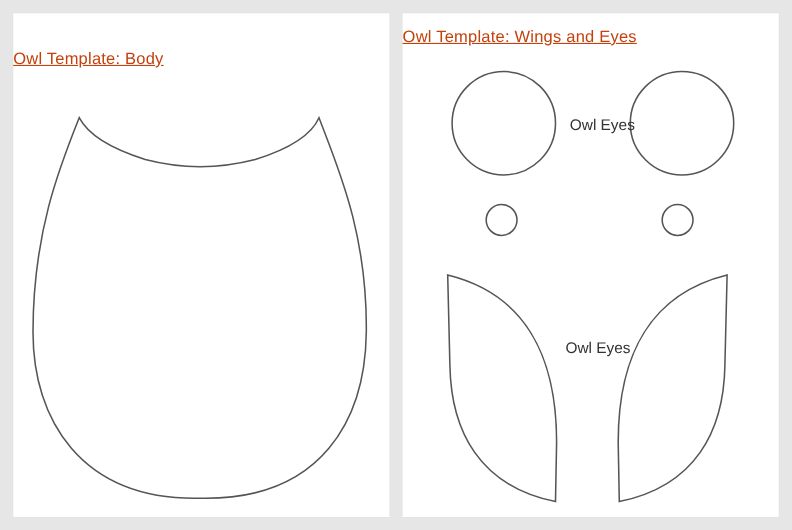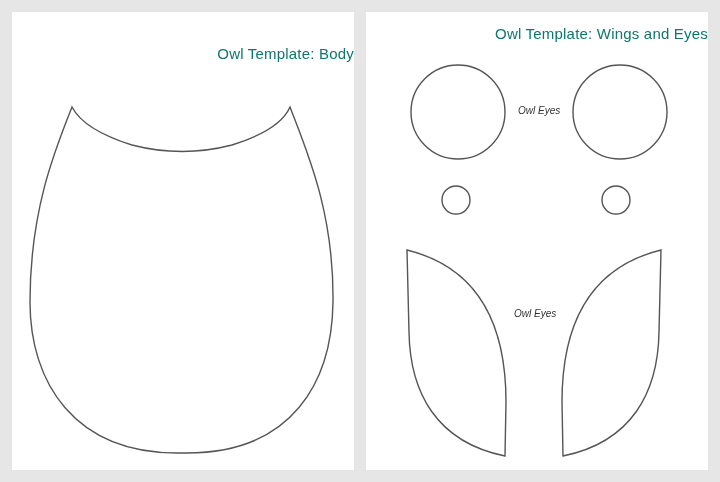--- a/index.html
+++ b/index.html
@@ -13,33 +13,33 @@
     .page {
       position: absolute;
       background: #ffffff;
       box-shadow: 0 0 1px #d8d8d8;
     }
     #page-body { left: 12px; top: 12px; width: 342px; height: 458px; }
     #page-wings { left: 366px; top: 12px; width: 342px; height: 458px; }
     .title {
       position: absolute;
       left: 0; right: 0;
-      text-align: right;
-      color: #0f766e;
+      text-align: left;
+      color: #c2410c;
       font-size: 15px;
       letter-spacing: 0.2px;
+      text-decoration: underline;
     }
-    #page-body .title { top: 33px; margin-left: 30px; }
+    #page-body .title { top: 33px; }
     #page-wings .title { top: 13px; font-size: 15px; }
     .label {
       position: absolute;
       color: #333;
-      font-size: 10px;
+      font-size: 14px;
       white-space: nowrap;
-      font-style: italic;
     }
     svg.shapes {
       position: absolute;
       left: 0; top: 0;
       width: 342px; height: 458px;
       overflow: visible;
     }
     svg.shapes path, svg.shapes circle {
       fill: #ffffff;
       stroke: #555555;

